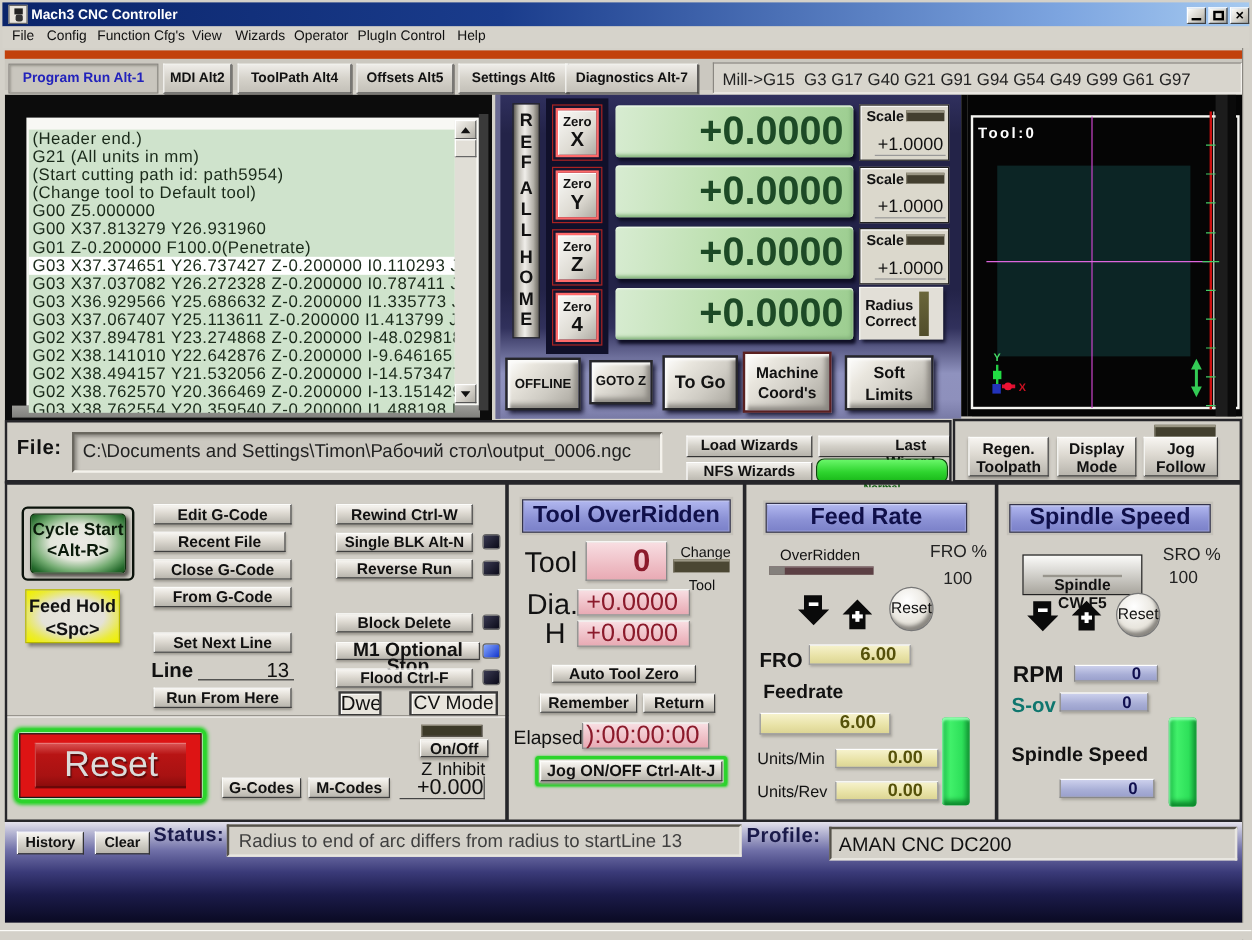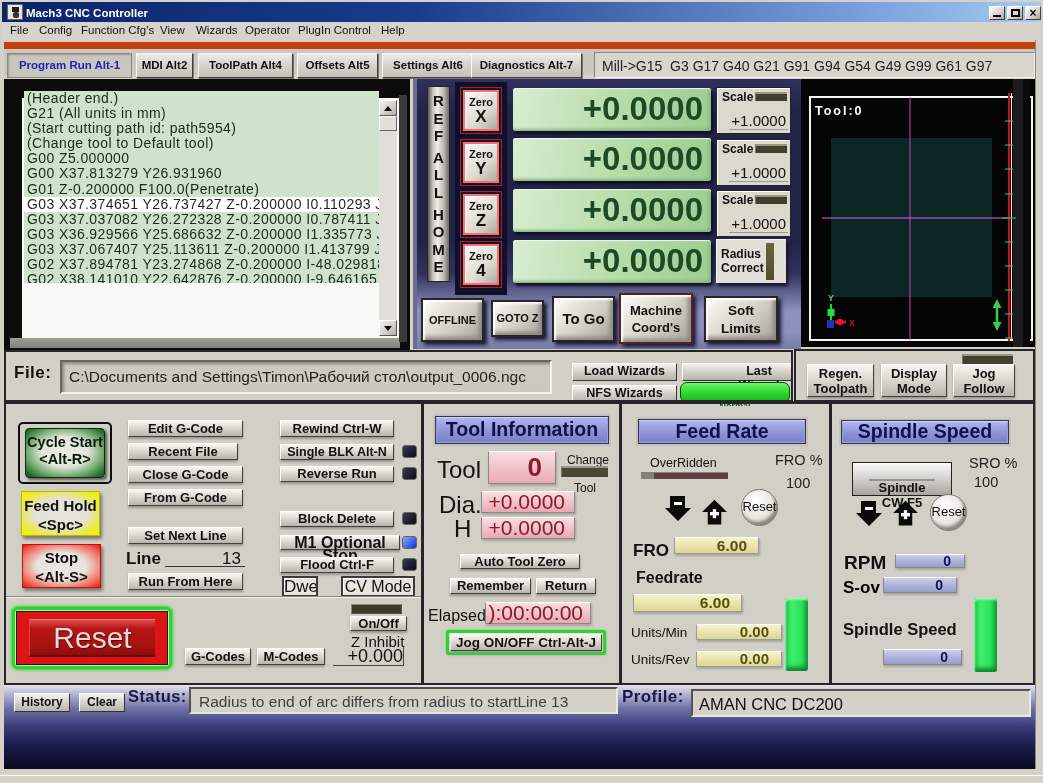--- a/index.html
+++ b/index.html
@@ -14,21 +14,21 @@
 #menubar{position:absolute;left:2px;top:22px;width:1039px;height:18px;background:#d6d3cb;font-size:11.5px;color:#111;}
 #menubar span{position:absolute;top:2px;}
 
 #tabbar{position:absolute;left:2px;top:42px;width:1039px;height:33px;background:#cbc8c0;border-top:7px solid #c2410c;}
 .tab{position:absolute;top:4px;height:25px;background:linear-gradient(180deg,#eeece8,#d5d2ca 50%,#c3c0b8);border:1px solid #404040;border-top-color:#f8f8f6;border-left-color:#f8f8f6;box-shadow:1px 1px 0 #7a7771;font-size:11.5px;font-weight:bold;color:#111;text-align:center;}
 .tab.active{background:#c9c6be;border:1px solid #8a8781;box-shadow:inset 1px 1px 2px #9a978f;color:#2222bb;}
 #milltxt{position:absolute;left:600px;top:9px;font-size:14px;color:#222;font-weight:normal;white-space:pre;}
 
 #gframe{position:absolute;left:4px;top:79px;width:406px;height:271px;background:#0c0c0c;}#gbevel{position:absolute;left:10px;top:338px;width:390px;height:10px;background:linear-gradient(180deg,#9c9c98,#80807c);}#gright{position:absolute;left:399px;top:95px;width:8px;height:247px;background:#3a3a3a;}
 #gwhite{position:absolute;left:22px;top:98px;width:377px;height:240px;background:#f8f8f4;}
-#glist{position:absolute;left:24px;top:91px;width:355px;height:192px;background:#cfe3cc;font-size:14px;letter-spacing:0.4px;line-height:15.1px;color:#1a2a1a;overflow:hidden;}
+#glist{position:absolute;left:24px;top:108px;width:355px;height:236px;background:#cfe3cc;font-size:14px;letter-spacing:0.4px;line-height:15.1px;color:#1a2a1a;overflow:hidden;}
 #glist div{padding-left:3px;height:15.1px;white-space:nowrap;overflow:hidden;}
 #glist .hl{background:#ffffff;}
 #gscroll{position:absolute;left:379px;top:100px;width:18px;height:236px;background:#e0ded6;}
 .sbtn{position:absolute;left:0;width:18px;height:16px;background:linear-gradient(135deg,#f4f2ee,#d0cdc5 60%,#b0ada5);border:1px solid #555;border-top-color:#fff;border-left-color:#fff;}
 .sbtn:after{content:"";position:absolute;left:4px;border-left:4px solid transparent;border-right:4px solid transparent;}
 #sup:after{top:5px;border-bottom:5px solid #111;}
 #sdn:after{top:5px;border-top:5px solid #111;}
 #sthumb{position:absolute;left:0;top:16px;width:18px;height:15px;background:#e2dfd7;border:1px solid #666;border-top-color:#fff;border-left-color:#fff;}
 
 #dro{position:absolute;left:413px;top:79px;width:388px;height:270px;background:linear-gradient(180deg,#30305e 0,#232348 12%,#232348 60%,#31315c 72%,#8f92be 86%,#8e90bc 94%,#787aa6 100%);}
@@ -279,21 +279,20 @@
  <div class="btn" style="left:87px;top:15px;width:66px;height:33px;font-size:13px;line-height:15px;padding-top:1px;">Display<br>Mode</div>
  <div class="btn" style="left:159px;top:15px;width:62px;height:33px;font-size:13px;line-height:15px;padding-top:1px;">Jog<br>Follow</div>
 </div>
 
 <div id="ctl">
 
  <div id="cycle">
       <div class="in">Cycle Start<br>&lt;Alt-R&gt;</div>
     </div>
  <div id="feedhold">Feed Hold<br>&lt;Spc&gt;</div>
- <div id="stop">Stop<br>&lt;Alt-S&gt;</div>
  <div class="btn" style="left:124px;top:14px;width:115px;height:17px;line-height:15px;">Edit G-Code</div>
  <div class="btn" style="left:124px;top:37px;width:110px;height:17px;line-height:15px;">Recent File</div>
  <div class="btn" style="left:124px;top:60px;width:115px;height:17px;line-height:15px;">Close G-Code</div>
  <div class="btn" style="left:124px;top:83px;width:115px;height:17px;line-height:15px;">From G-Code</div>
  <div class="btn" style="left:124px;top:121px;width:115px;height:17px;line-height:15px;">Set Next Line</div>
  <div style="position:absolute;left:122px;top:143px;font-size:17px;font-weight:bold;color:#111;">Line</div>
  <div style="position:absolute;left:161px;top:160px;width:80px;border-top:1px solid #333;"></div>
  <div style="position:absolute;left:180px;top:143px;width:57px;text-align:right;font-size:17px;color:#111;">13</div>
  <div class="btn" style="left:124px;top:167px;width:115px;height:17px;line-height:15px;">Run From Here</div>
  <div class="btn" style="left:276px;top:14px;width:114px;height:17px;line-height:15px;">Rewind Ctrl-W</div>
@@ -315,21 +314,21 @@
         <div class="in2">Reset</div>
       </div>
     </div>
  <div class="btn" style="left:181px;top:242px;width:66px;height:17px;line-height:15px;">G-Codes</div>
  <div class="btn" style="left:253px;top:242px;width:68px;height:17px;line-height:15px;">M-Codes</div>
  <div style="position:absolute;left:347px;top:198px;width:51px;height:10px;background:#3c3a28;border:1px solid #8a8676;border-right-color:#55524a;border-bottom-color:#55524a;"></div>
  <div class="btn" style="left:346px;top:210px;width:57px;height:15px;line-height:13px;font-size:13px;">On/Off</div>
  <div style="position:absolute;left:347px;top:227px;font-size:15px;color:#111;">Z Inhibit</div>
  <div style="position:absolute;left:329px;top:241px;width:71px;height:19px;font-size:18px;line-height:18px;color:#111;text-align:right;border-bottom:1px solid #444;border-right:1px solid #444;">+0.000</div>
 
- <div class="hdr" style="left:431px;top:10px;width:174px;height:28px;font-size:19.5px;line-height:25px;">Tool Information</div>
+ <div class="hdr" style="left:431px;top:10px;width:174px;height:28px;font-size:19.5px;line-height:25px;">Tool OverRidden</div>
  <div style="position:absolute;left:433px;top:50px;font-size:24px;color:#111;">Tool</div>
  <div class="pink" style="left:484px;top:45px;width:68px;height:33px;font-size:26px;line-height:31px;padding-right:13px;">0</div>
  <div style="position:absolute;left:563px;top:47px;font-size:12px;color:#111;">Change</div>
  <div style="position:absolute;left:557px;top:60px;width:47px;height:11px;background:#4b4733;border-top:2px solid #9a9684;border-left:1px solid #7a7664;"></div>
  <div style="position:absolute;left:570px;top:75px;font-size:12px;color:#111;">Tool</div>
  <div style="position:absolute;left:435px;top:85px;font-size:24px;color:#111;">Dia.</div>
  <div class="pink" style="left:477px;top:85px;width:94px;height:22px;font-size:21px;font-weight:normal;line-height:20px;padding-right:9px;">+0.0000</div>
  <div style="position:absolute;left:450px;top:109px;font-size:24px;color:#111;">H</div>
  <div class="pink" style="left:477px;top:111px;width:94px;height:22px;font-size:21px;font-weight:normal;line-height:20px;padding-right:9px;">+0.0000</div>
  <div class="btn" style="left:456px;top:148px;width:120px;height:15px;line-height:13px;">Auto Tool Zero</div>
@@ -379,21 +378,21 @@
       <rect x="10" y="8" width="8" height="3" fill="#fff"></rect>
     </svg>
  <svg class="arrow" style="left:888px;top:93px;" viewBox="0 0 24 24">
       <path d="M12 1 L23 12 h-5 v11 h-12 v-11 h-5 z" fill="#0a0a0a"></path>
       <rect x="8" y="12" width="8" height="3" fill="#fff"></rect>
       <rect x="10.5" y="9.5" width="3" height="8" fill="#fff"></rect>
     </svg>
  <div class="circ" style="left:926px;top:88px;">Reset</div>
  <div style="position:absolute;left:840px;top:146px;font-size:19px;font-weight:bold;color:#111;">RPM</div>
  <div class="lav" style="left:891px;top:148px;width:70px;height:14px;font-size:14px;line-height:12px;padding-right:13px;">0</div>
- <div style="position:absolute;left:839px;top:172px;font-size:17px;font-weight:bold;color:#000000;">S-ov</div>
+ <div style="position:absolute;left:839px;top:172px;font-size:17px;font-weight:bold;color:#0f766e;">S-ov</div>
  <div class="lav" style="left:879px;top:171px;width:74px;height:16px;font-size:14px;line-height:14px;padding-right:13px;">0</div>
  <div style="position:absolute;left:839px;top:214px;font-size:16.5px;font-weight:bold;color:#111;">Spindle Speed</div>
  <div class="lav" style="left:879px;top:243px;width:79px;height:16px;font-size:14px;line-height:14px;padding-right:13px;">0</div>
  <div class="grnbar" style="left:970px;top:192px;width:23px;height:74px;"></div>
 </div>
 
 <div class="vdiv" style="left:421px;"></div>
 <div class="vdiv" style="left:619px;"></div>
 <div class="vdiv" style="left:829px;"></div>
 <div class="dkframe" style="left:4px;top:350px;width:789px;height:53px;border-bottom-width:3px;"></div>

